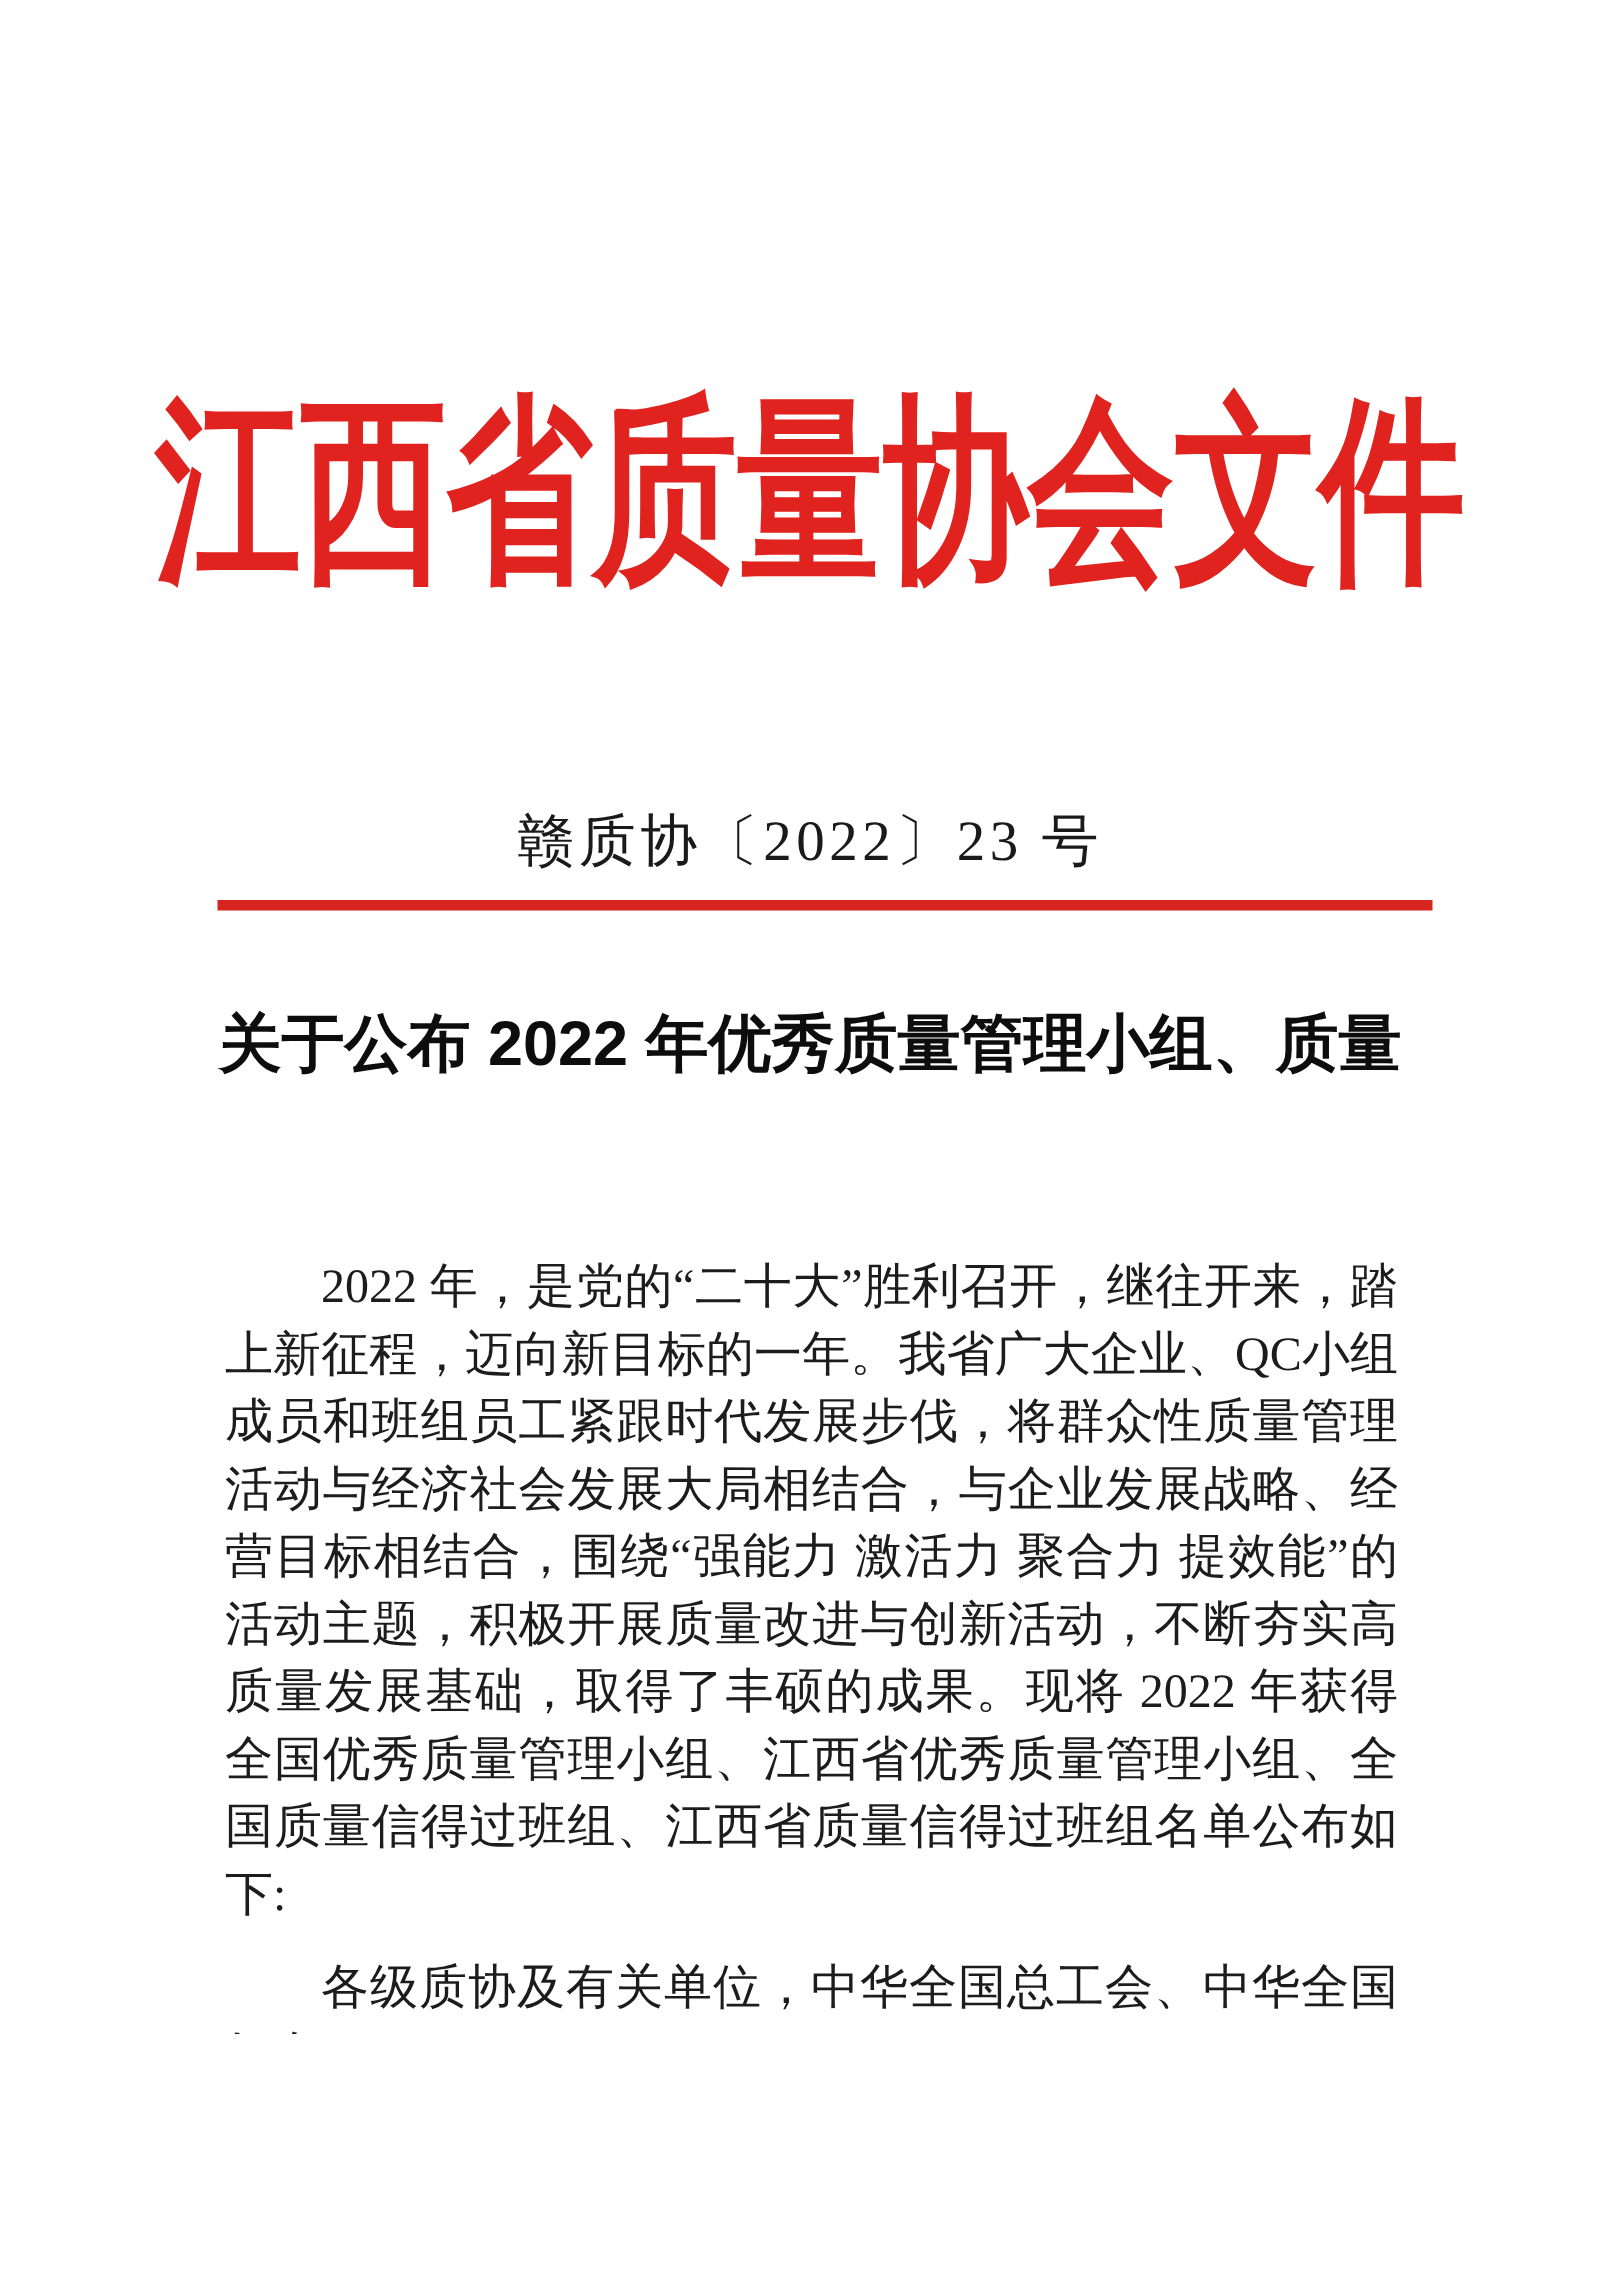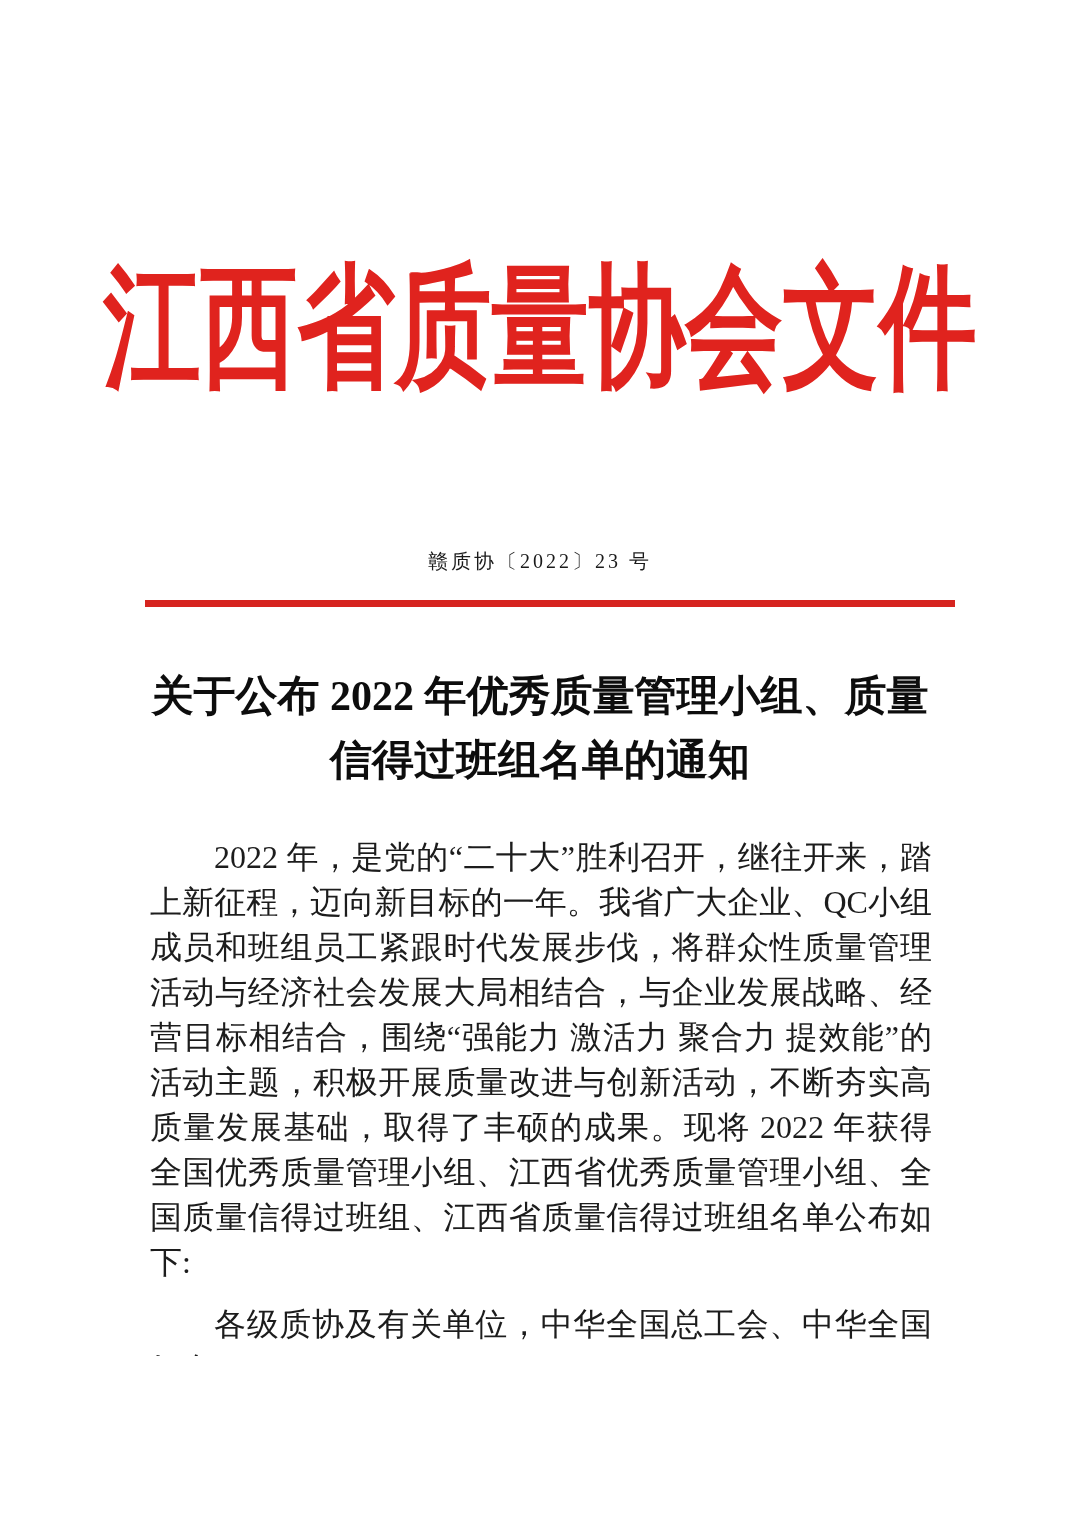--- a/index.html
+++ b/index.html
@@ -34,42 +34,42 @@
     transform-origin: 50% 50%;
     letter-spacing: 0px;
   }
   
   .doc-number {
     position: absolute;
     top: 541px;
     left: 0;
     width: 100%;
     text-align: center;
-    font-size: 20px;
+    font-size: 38px;
     line-height: 40px;
     letter-spacing: 3px;
     color: #1a1a1a;
   }
   
   .red-rule {
     position: absolute;
     top: 600px;
     left: 145px;
     width: 810px;
     height: 7px;
     background: #d6241f;
   }
   
   .notice-title {
     position: absolute;
     top: 664px;
     left: 140px;
     width: 800px;
     text-align: center;
-    font-family: Liberation Serif, serif;
+    font-family: Liberation Sans, sans-serif;
     font-weight: bold;
     font-size: 42px;
     line-height: 64px;
     color: #0d0d0d;
   }
   
   .body-text {
     position: absolute;
     top: 818px;
     left: 150px;
@@ -106,21 +106,20 @@
   <div class="org-title">
     <span>江西省质量协会文件</span>
   </div>
 
   <div class="doc-number">赣质协〔2022〕23 号</div>
 
   <div class="red-rule"></div>
 
   <div class="notice-title">
     <div>关于公布 2022 年优秀质量管理小组、质量</div>
-    <div>信得过班组名单的通知</div>
   </div>
 
   <div class="body-text">
     <p class="para">2022 年，是党的“二十大”胜利召开，继往开来，踏上新征程，迈向新目标的一年。我省广大企业、QC小组成员和班组员工紧跟时代发展步伐，将群众性质量管理活动与经济社会发展大局相结合，与企业发展战略、经营目标相结合，围绕“强能力 激活力 聚合力 提效能”的活动主题，积极开展质量改进与创新活动，不断夯实高质量发展基础，取得了丰硕的成果。现将 2022 年获得全国优秀质量管理小组、江西省优秀质量管理小组、全国质量信得过班组、江西省质量信得过班组名单公布如下:</p>
     <p class="para">各级质协及有关单位，中华全国总工会、中华全国妇女</p>
   </div>
 
   <div class="page-number">1</div>
 
 </div>

